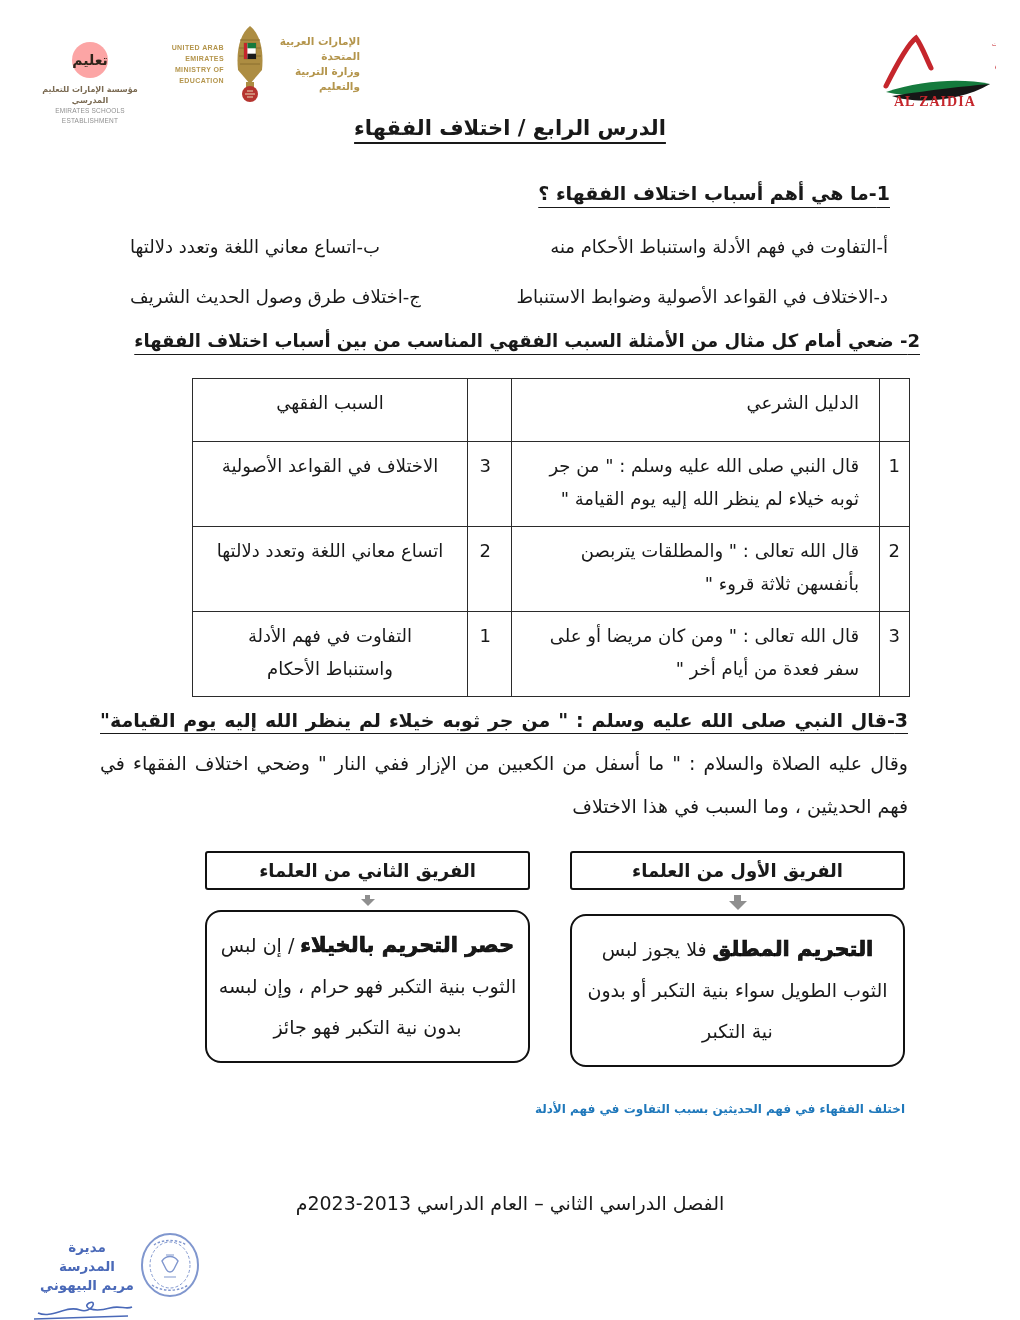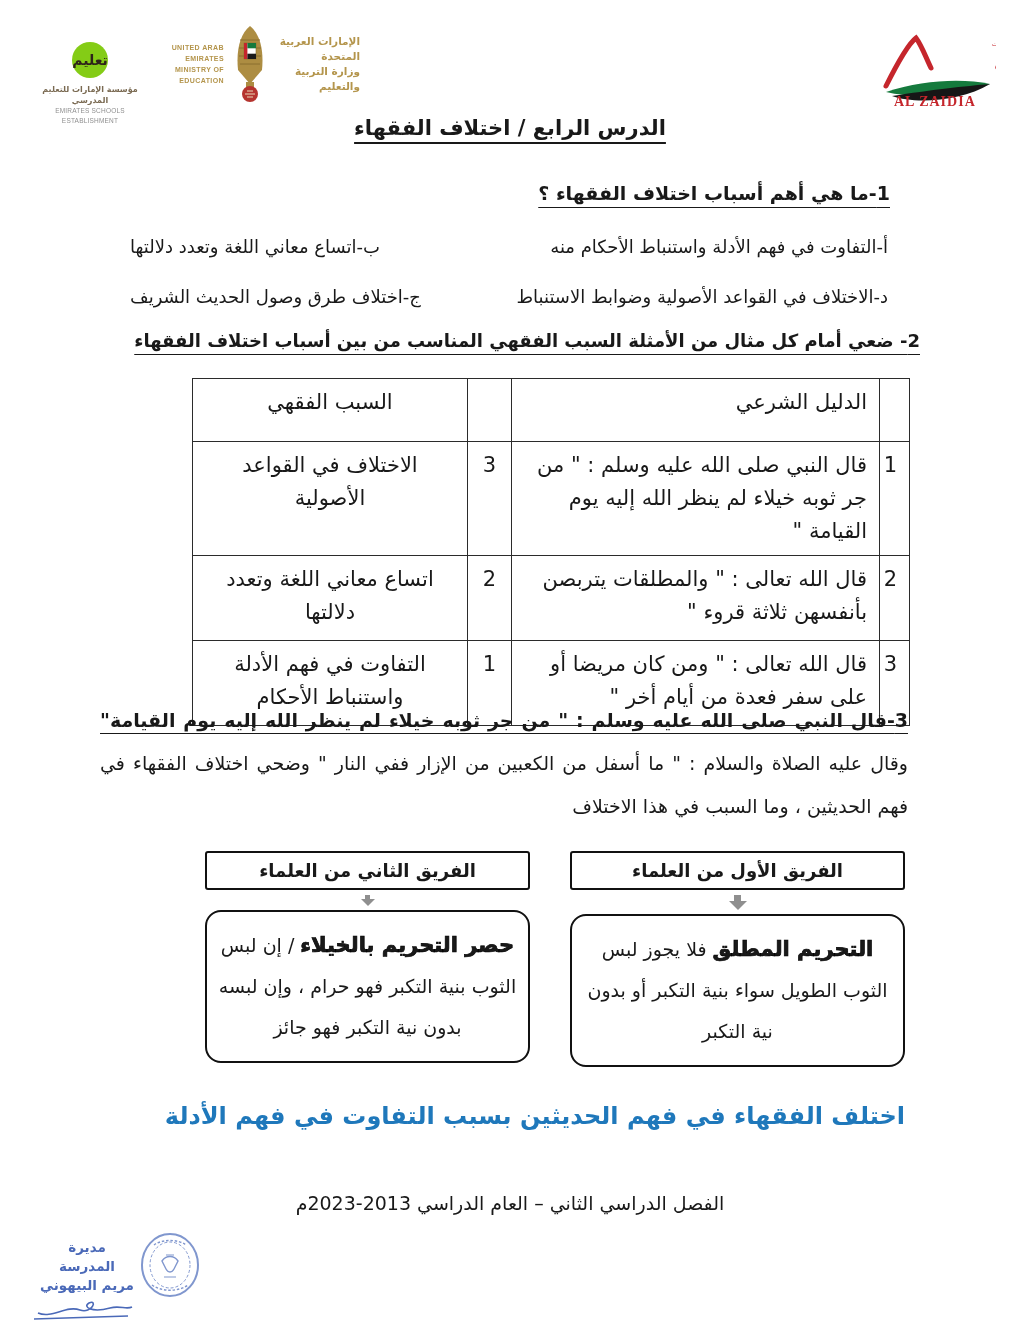--- a/index.html
+++ b/index.html
@@ -10,21 +10,21 @@
     font-family:"DejaVu Sans",sans-serif;
     direction:rtl;
     color:#191919;
     overflow:hidden;
   }
 
   
   .ese-logo{position:absolute;left:34px;top:42px;width:112px;text-align:center;}
   .ese-circle{
     width:36px;height:36px;border-radius:50%;
-    background:#84cc16;color:#2e241a;
+    background:#fca5a5;color:#2e241a;
     font-size:14px;font-weight:bold;
     display:flex;align-items:center;justify-content:center;
     margin:0 auto 6px auto;
   }
   .ese-cap-ar{font-size:8px;color:#7a6a52;font-weight:bold;line-height:11px;}
   .ese-cap-en{font-size:6.5px;color:#8f8f8f;letter-spacing:.2px;line-height:10px;font-family:"Liberation Sans",sans-serif;}
 
   .moe-logo{position:absolute;left:148px;top:24px;display:flex;align-items:center;gap:7px;direction:ltr;}
   .moe-en{width:76px;text-align:right;font-size:7px;line-height:11px;color:#b4954c;font-weight:bold;letter-spacing:.4px;font-family:"Liberation Sans",sans-serif;}
   .moe-ar{width:84px;text-align:right;font-size:10.5px;line-height:15px;color:#b4954c;font-weight:bold;direction:rtl;}
@@ -42,22 +42,22 @@
   .opt-line-1{top:236px;}
   .opt-line-2{top:286px;}
 
   .q2-heading{position:absolute;top:330px;right:100px;font-size:18px;font-weight:bold;text-decoration:underline;text-underline-offset:7px;}
 
   
   .q2-table{position:absolute;top:378px;right:110px;border-collapse:collapse;table-layout:fixed;width:717px;}
   .q2-table td,.q2-table th{
     border:1.6px solid #2b2b2b;
     vertical-align:top;
-    padding:7px 12px;
-    font-size:21px;font-weight:normal;
+    padding:7px 20px;
+    font-size:18px;font-weight:normal;
     line-height:33px;
   }
   .col-num{width:30px;}
   .col-evidence{width:368px;}
   .col-answer{width:44px;}
   .col-reason{width:275px;}
   .q2-table .h-row th{height:48px;}
   .q2-table .h-evidence{text-align:right;}
   .q2-table .h-reason{text-align:center;}
   .q2-table .c-num{text-align:center;}
@@ -88,21 +88,21 @@
   .arrow.small .arrow-head{border-left-width:7px;border-right-width:7px;border-top-width:7px;}
   .team-body{
     width:100%;box-sizing:border-box;
     border:2.5px solid #111;border-radius:16px;
     text-align:center;font-size:19px;line-height:41px;
     padding:13px 10px;min-height:120px;
   }
   .term{font-weight:bold;font-size:21px;-webkit-text-stroke:.7px #000;letter-spacing:.5px;}
 
   
-  .conclusion{position:absolute;top:1102px;right:115px;font-size:24px;font-weight:bold;color:#1f78bb;}
+  .conclusion{position:absolute;top:1102px;right:115px;font-size:12px;font-weight:bold;color:#1f78bb;}
   .page-footer{position:absolute;top:1192px;left:0;right:0;text-align:center;font-size:19px;}
 
   
   .sig-block{position:absolute;left:38px;top:1238px;width:98px;text-align:center;color:#4a69b8;font-weight:bold;font-size:13.5px;line-height:19px;}
   .sig-svg{margin-top:2px;}
   .stamp{position:absolute;left:138px;top:1231px;opacity:.85;}
 </style>
 </head>
 <body>
 

